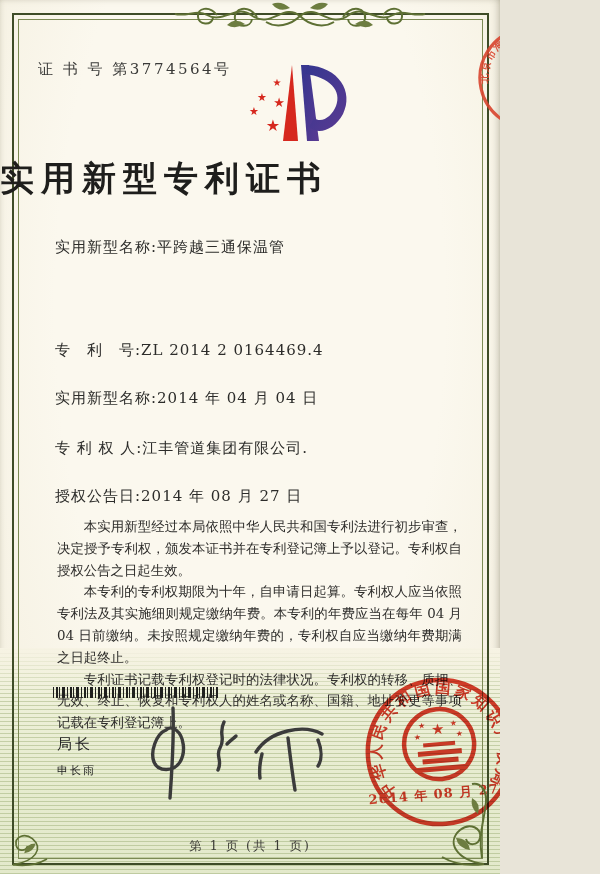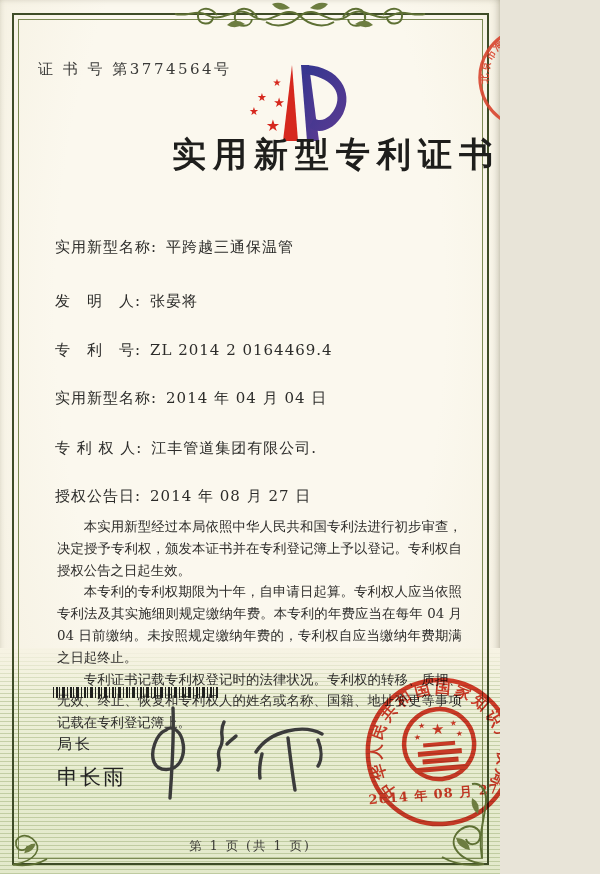--- a/index.html
+++ b/index.html
@@ -22,31 +22,31 @@
   .orn{position:absolute;color:#5e7034;}
   .orn path{stroke:#5e7034;fill:none;stroke-width:2;}
   .orn .leaf{fill:#6d7d40;stroke:none;}
   .ornament-top{left:145px;top:-2px;}
   .corner-br{right:10px;bottom:6px;}
   .corner-bl{left:8px;bottom:6px;transform:scaleX(-1);}
   .cert-no{position:absolute;left:38px;top:60px;font-size:15px;letter-spacing:2.5px;color:#3a3a38;}
   .logo{position:absolute;left:235px;top:55px;}
   .tax-stamp{position:absolute;left:476px;top:24px;transform:rotate(-12deg);opacity:.9;}
   .tax-stamp text{fill:#d9452f;font-weight:bold;}
-  .title{position:absolute;left:0;right:0;top:132px;margin:0;text-align:right;
+  .title{position:absolute;left:0;right:0;top:156px;margin:0;text-align:left;
     font-size:34px;font-weight:bold;letter-spacing:7px;color:#1e1e1c;}
   .field{position:absolute;left:55px;font-size:15px;color:#2c2c2a;letter-spacing:1px;white-space:nowrap;}
-  .field .lbl{margin-right:9px;text-align:right;}
+  .field .lbl{text-align:right;}
   .f1{top:238px}.f2{top:292px}.f3{top:341px}.f4{top:389px}.f5{top:439px}.f6{top:487px}
   .body{position:absolute;left:57px;right:38px;top:516px;font-size:13.4px;line-height:21.8px;color:#2e2d2b;text-align:justify;}
   .body p{margin:0;text-indent:2em;}
   .barcode{position:absolute;left:53px;top:687px;width:165px;height:11px;
     background:repeating-linear-gradient(90deg,#20201e 0 1px,transparent 1px 3px,#20201e 3px 5px,transparent 5px 6px,#20201e 6px 7px,transparent 7px 9px,#20201e 9px 12px,transparent 12px 14px);}
   .signer-title{position:absolute;left:57px;top:735px;font-size:15px;color:#222;letter-spacing:3px;}
-  .signer-name{position:absolute;left:57px;top:763px;font-size:21px;color:#222;letter-spacing:2px;}
+  .signer-name{position:absolute;left:57px;top:763px;font-size:11px;color:#222;letter-spacing:2px;}
   .signature{position:absolute;left:128px;top:700px;}
   .signature path{stroke:#3b3b3b;stroke-width:3.4;fill:none;stroke-linecap:round;}
   .office-seal{position:absolute;left:360px;top:674px;transform:rotate(-5deg);mix-blend-mode:multiply;opacity:.95;}
   .office-seal text{fill:#da3322;font-weight:bold;}
   .office-seal .emblem{fill:#da3322;}
   .footer{position:absolute;left:0;right:0;top:838px;text-align:center;font-size:12.5px;letter-spacing:2px;color:#3c3c36;}
 </style>
 </head>
 <body>
 
@@ -103,23 +103,20 @@
       <textPath href="#tsBot" startOffset="50%">国家知识产权局</textPath>
     </text>
     <text x="55" y="51" font-size="11" text-anchor="middle">印 花 税</text>
     <text x="55" y="66" font-size="11" text-anchor="middle">代扣专用章</text>
   </svg>
 
   <h1 class="title">实用新型专利证书</h1>
 
   <div class="field f1">
     <span class="lbl">实用新型名称:</span><span class="val">平跨越三通保温管</span>
-  </div>
-  <div class="field f2">
-    <span class="lbl">发　明　人:</span><span class="val">张晏将</span>
   </div>
   <div class="field f3">
     <span class="lbl">专　利　号:</span><span class="val">ZL 2014 2 0164469.4</span>
   </div>
   <div class="field f4">
     <span class="lbl">实用新型名称:</span><span class="val">2014 年 04 月 04 日</span>
   </div>
   <div class="field f5">
     <span class="lbl">专 利 权 人:</span><span class="val">江丰管道集团有限公司.</span>
   </div>

